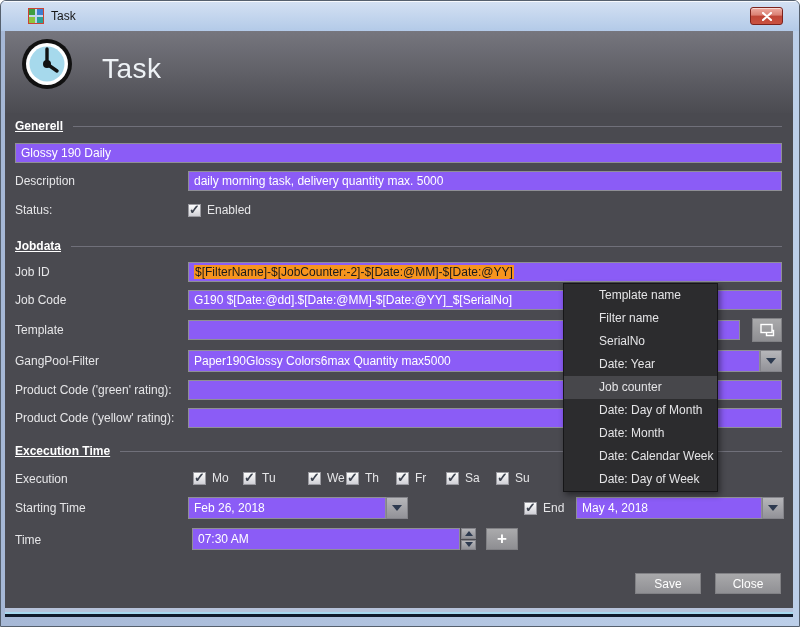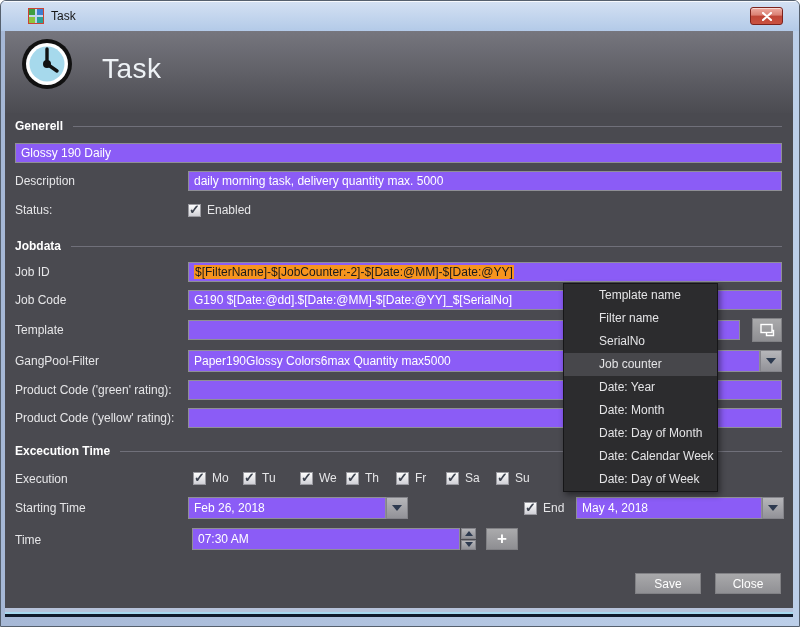--- a/index.html
+++ b/index.html
@@ -38,21 +38,21 @@
     background:linear-gradient(180deg,#b6c2da 0 48%,#a7d9ef 48% 70%,#101a2b 70% 100%);
   }
 
   .app-header { position:relative; height:82px; background:linear-gradient(#76767e,#4b4b51); }
   .clock-icon { position:absolute; left:16px; top:7px; width:52px; height:52px; }
   .app-title { position:absolute; left:97px; top:22px; font-size:28px; color:#eef2f6; letter-spacing:.5px; }
 
   .form { padding:0 11px 0 10px; color:#e6e6e8; }
 
   .section-hdr { display:flex; align-items:flex-start; }
-  .section-hdr .sec-title { font-weight:bold; color:#ffffff; white-space:nowrap; }
+  .section-hdr .sec-title { font-weight:bold; color:#ffffff; white-space:nowrap;text-decoration:underline; }
   .section-hdr .sec-line { flex:1; height:1px; background:#70707a; margin:7px 0 0 10px; }
 
   .row { display:flex; align-items:center; }
   .lbl { flex:0 0 173px; color:#e6e6e8; }
   .grow { flex:1; }
 
   .tf {
     height:20px; background:#8b5cf6; border:1px solid #8f8f95;
     color:#fff; display:flex; align-items:center; padding:0 5px;
     white-space:nowrap; overflow:hidden;
@@ -236,21 +236,21 @@
         <div class="lbl">Execution</div>
         <div class="fieldarea">
           <div class="day-item cb-item" style="left:5px">
               <span class="cb checked"></span>
               <span>Mo</span>
             </div>
           <div class="day-item cb-item" style="left:55px">
               <span class="cb checked"></span>
               <span>Tu</span>
             </div>
-          <div class="day-item cb-item" style="left:112px">
+          <div class="day-item cb-item" style="left:120px">
               <span class="cb checked"></span>
               <span>We</span>
             </div>
           <div class="day-item cb-item" style="left:158px">
               <span class="cb checked"></span>
               <span>Th</span>
             </div>
           <div class="day-item cb-item" style="left:208px">
               <span class="cb checked"></span>
               <span>Fr</span>
@@ -305,23 +305,23 @@
       <div class="footer-row">
         <div class="btn">Save</div>
         <div class="btn">Close</div>
       </div>
     </div>
 
     <div class="context-menu">
       <div class="menu-item">Template name</div>
       <div class="menu-item">Filter name</div>
       <div class="menu-item">SerialNo</div>
+      <div class="menu-item">Date: Year</div>
       <div class="menu-item selected">Job counter</div>
-      <div class="menu-item">Date: Year</div>
+      <div class="menu-item">Date: Day of Month</div>
       <div class="menu-item">Date: Month</div>
-      <div class="menu-item">Date: Day of Month</div>
       <div class="menu-item">Date: Calendar Week</div>
       <div class="menu-item">Date: Day of Week</div>
     </div>
 
     <div class="bottom-strip"></div>
   </div>
 </div>
 
 </body></html>

